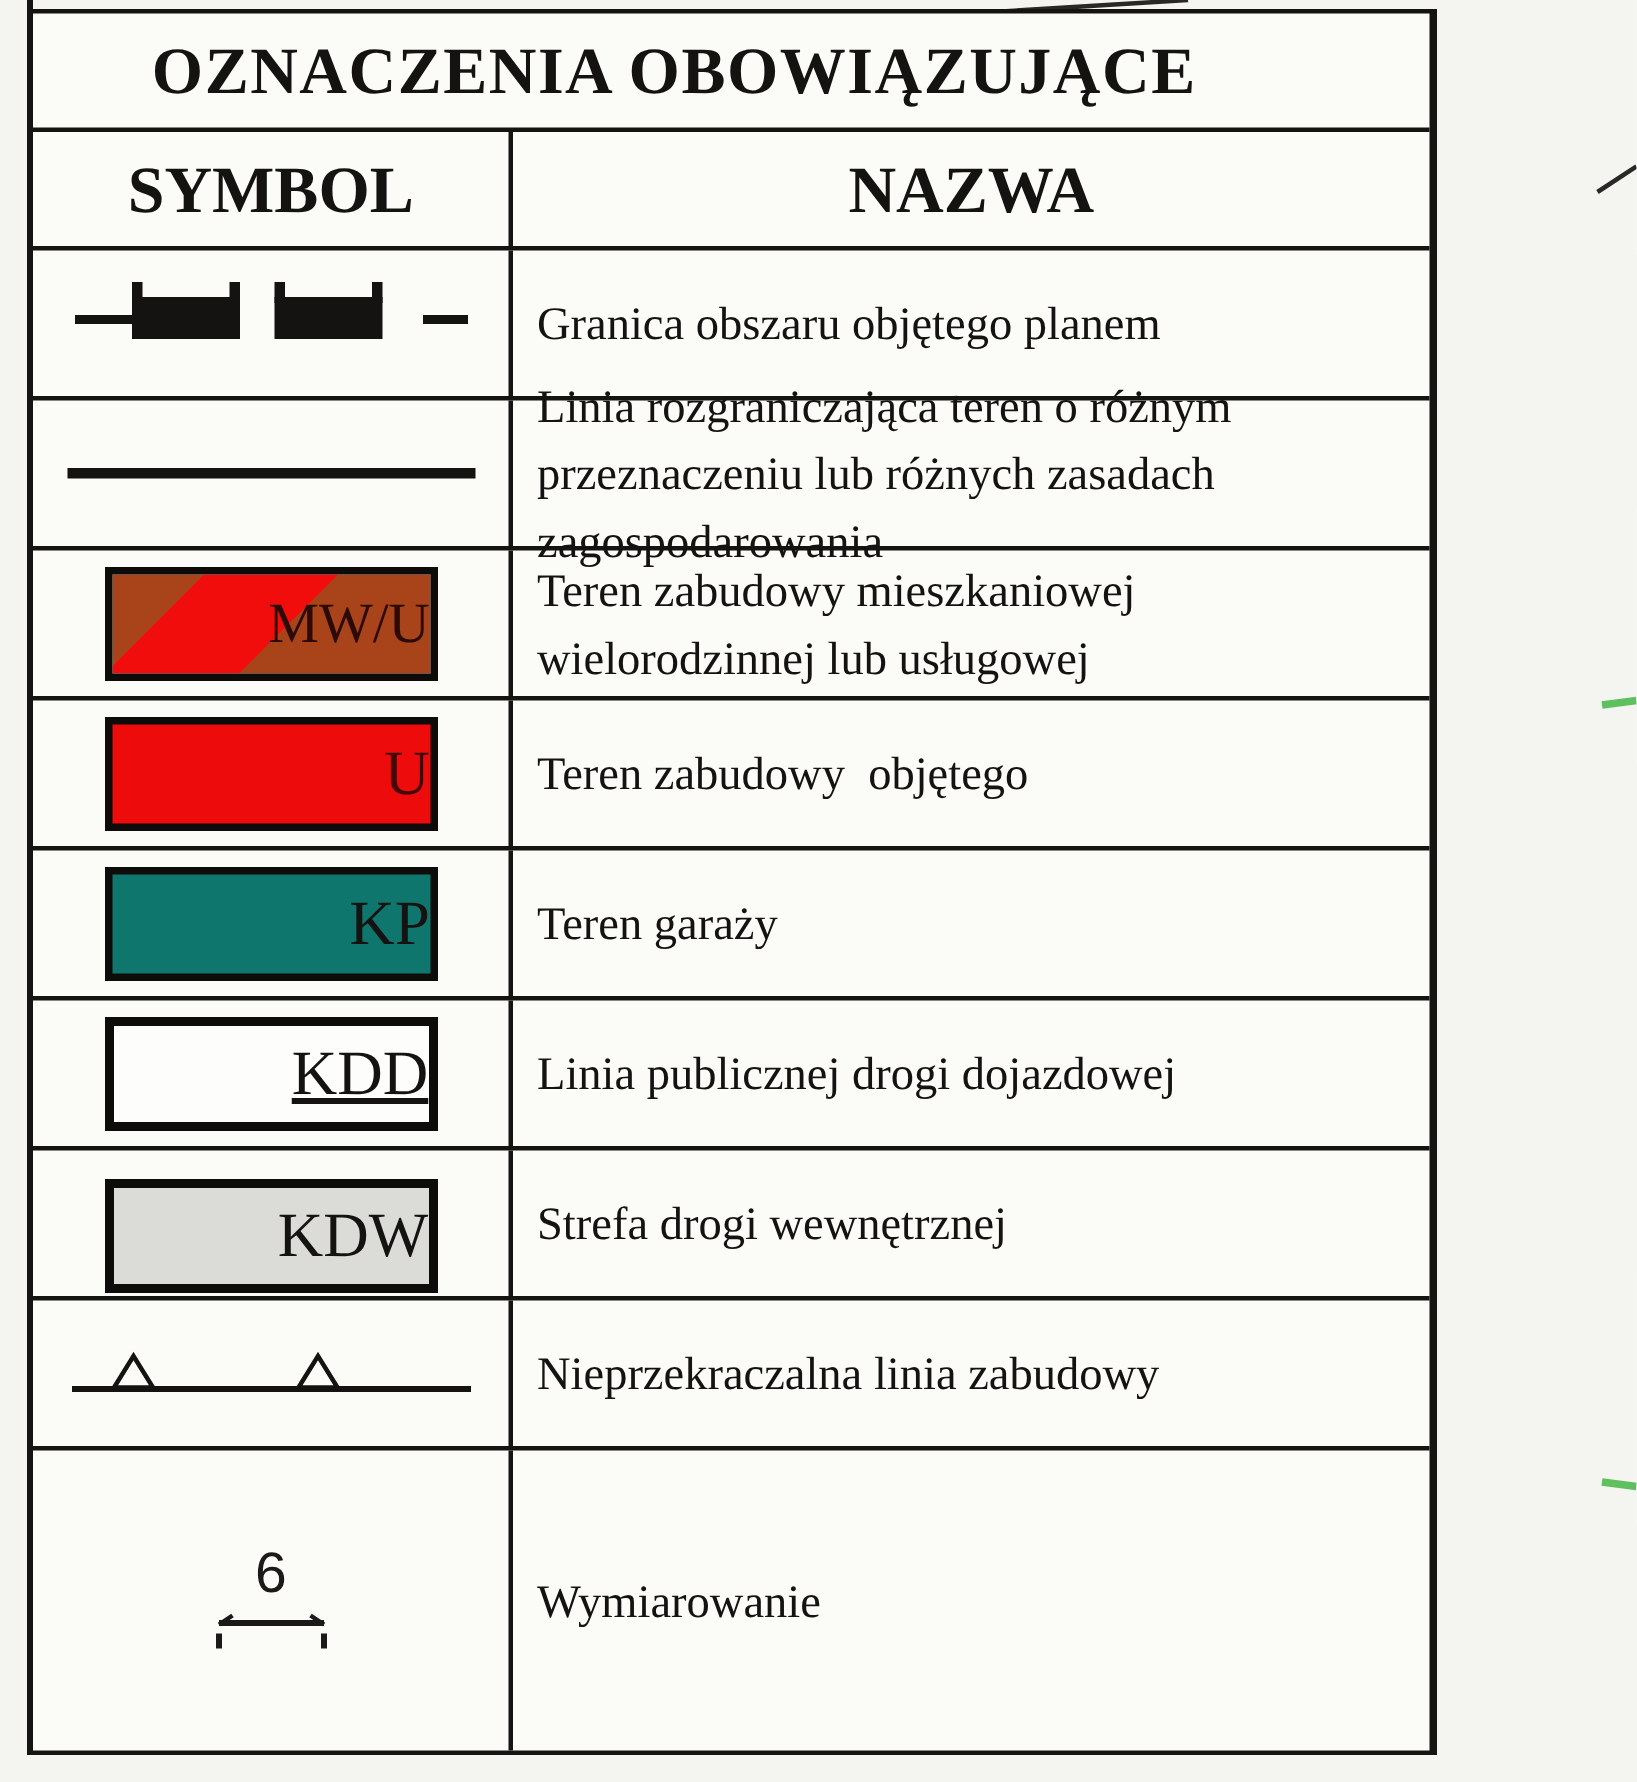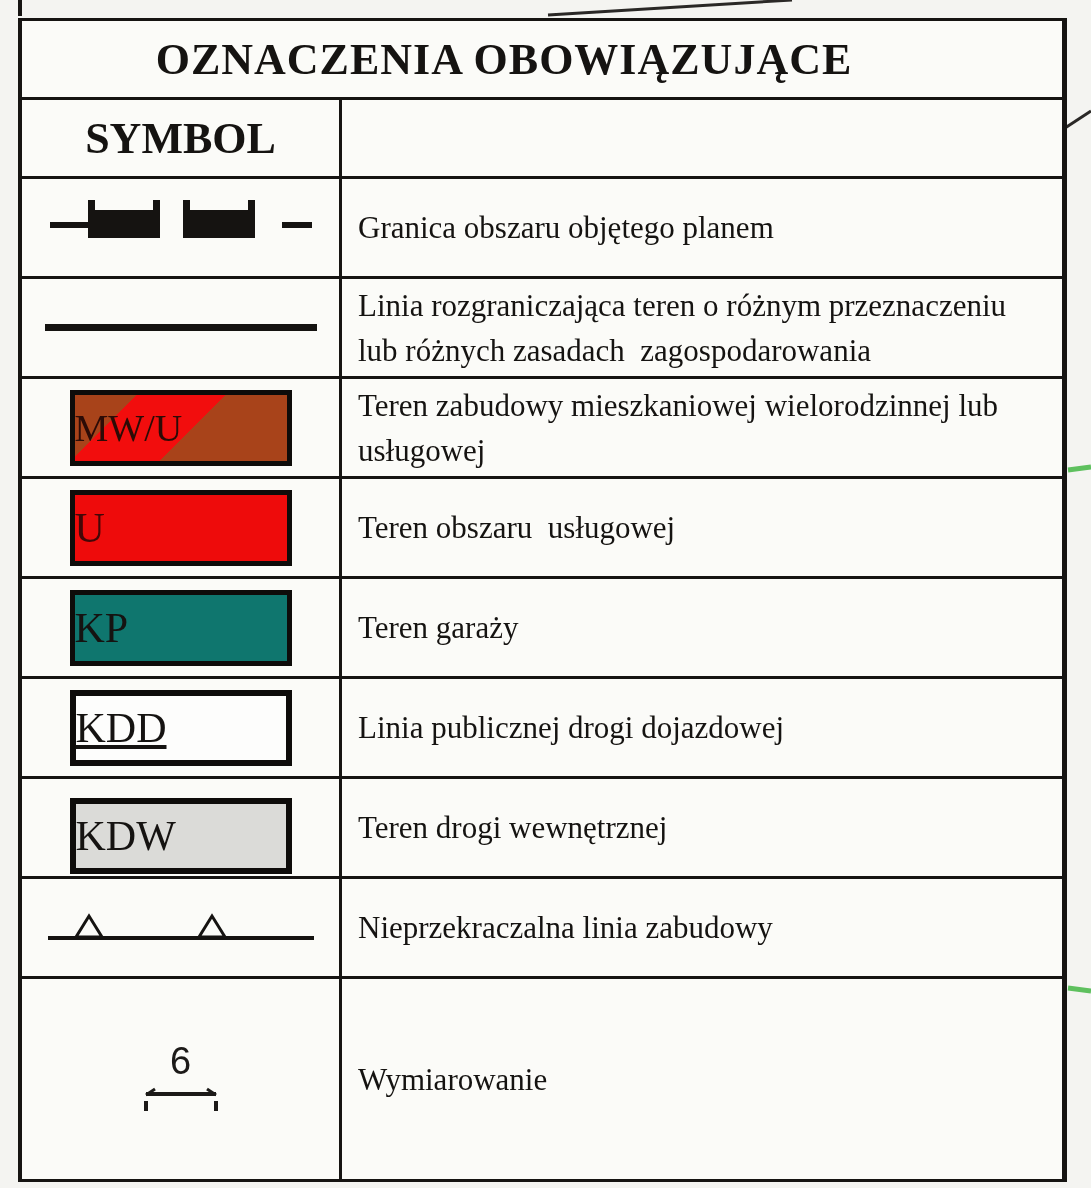--- a/index.html
+++ b/index.html
@@ -3,21 +3,21 @@
 <meta charset="utf-8">
 <style>
   html,body{margin:0;padding:0;}
   body{
     width:1091px;height:1188px;position:relative;overflow:hidden;
     background:#f4f4f1;
     font-family:"Liberation Serif", serif;
     color:#151311;
   }
   .legend{
-    position:absolute;left:18px;top:18px;width:1049px;height:1164px;
+    position:absolute;left:18px;top:6px;width:940px;height:1164px;
     box-sizing:border-box;background:#fbfbf8;
     border:3px solid #161412;border-left-width:4px;border-right-width:5px;
     display:flex;flex-direction:column;
   }
   .t-row{box-sizing:border-box;border-bottom:3px solid #161412;display:flex;}
   .t-row:last-child{border-bottom:none;flex:1;}
   .title-row{height:79px;align-items:center;justify-content:center;}
   .title-text{
     font-size:44px;font-weight:bold;letter-spacing:1px;
     transform:translateX(-38px);white-space:nowrap;
@@ -26,21 +26,21 @@
   .sym-col{width:320px;box-sizing:border-box;border-right:3px solid #161412;
     display:flex;align-items:center;justify-content:center;flex:none;}
   .name-col{flex:1;display:flex;align-items:center;padding:0 16px;}
   .header-row .sym-col,.header-row .name-col{justify-content:center;padding:18px;
     font-size:44px;font-weight:bold;}
   .legend-row{height:100px;}
   .name-text{font-size:31px;line-height:45px;white-space:pre-wrap;}
   
   .swatch{
     width:222px;height:76px;box-sizing:border-box;border:5px solid #0e0c0a;
-    display:flex;align-items:center;justify-content:flex-start;
+    display:flex;align-items:center;justify-content:flex-end;
   }
   .swatch-label{font-size:42px;line-height:1;}
   .swatch-mwu{background:linear-gradient(135deg,#a8431a 0%,#a8431a 22%,#f20d0d 22%,#f20d0d 54%,#a8431a 54%,#a8431a 100%);}
   .swatch-mwu .swatch-label{color:#2c0b06;font-size:38px;}
   .swatch-u{background:#ee0b0b;}
   .swatch-u .swatch-label{color:#430707;}
   .swatch-kp{background:#0f766e;}
   .swatch-kdd{background:#fdfdfc;border-width:6px;text-decoration:underline;}
   .swatch-kdw{background:#dbdbd8;border-width:6px;margin-top:16px;}
   .swatch-green{
@@ -70,20 +70,21 @@
 </svg>
 
 <div class="legend">
 
   <div class="t-row title-row">
     <div class="title-text">OZNACZENIA OBOWIĄZUJĄCE</div>
   </div>
 
   <div class="t-row header-row">
     <div class="sym-col">SYMBOL</div>
+    <div class="name-col">NAZWA</div>
   </div>
 
   <div class="t-row legend-row">
     <div class="sym-col">
       <svg width="262" height="56" viewBox="0 0 262 56">
         <rect x="0" y="22" width="38" height="6" fill="#151311"></rect>
         <rect x="38" y="0" width="7" height="14" fill="#151311"></rect>
         <rect x="103" y="0" width="7" height="14" fill="#151311"></rect>
         <rect x="38" y="10" width="72" height="28" fill="#151311"></rect>
         <rect x="133" y="0" width="7" height="14" fill="#151311"></rect>
@@ -117,21 +118,21 @@
     </div>
   </div>
 
   <div class="t-row legend-row">
     <div class="sym-col">
       <div class="swatch swatch-u">
         <span class="swatch-label">U</span>
       </div>
     </div>
     <div class="name-col">
-      <div class="name-text">Teren obszaru  usługowej</div>
+      <div class="name-text">Teren zabudowy  objętego</div>
     </div>
   </div>
 
   <div class="t-row legend-row">
     <div class="sym-col">
       <div class="swatch swatch-kp">
         <span class="swatch-label">KP</span>
       </div>
     </div>
     <div class="name-col">
@@ -150,21 +151,21 @@
     </div>
   </div>
 
   <div class="t-row legend-row">
     <div class="sym-col">
       <div class="swatch swatch-kdw">
         <span class="swatch-label">KDW</span>
       </div>
     </div>
     <div class="name-col">
-      <div class="name-text">Teren drogi wewnętrznej</div>
+      <div class="name-text">Strefa drogi wewnętrznej</div>
     </div>
   </div>
 
 
   <div class="t-row legend-row">
     <div class="sym-col">
       <svg width="266" height="40" viewBox="0 0 266 40">
         <line x1="0" y1="30" x2="266" y2="30" stroke="#151311" stroke-width="4"></line>
         <polygon points="28,29 54,29 41,8" fill="#fbfbf8" stroke="#151311" stroke-width="3"></polygon>
         <polygon points="151,29 177,29 164,8" fill="#fbfbf8" stroke="#151311" stroke-width="3"></polygon>

